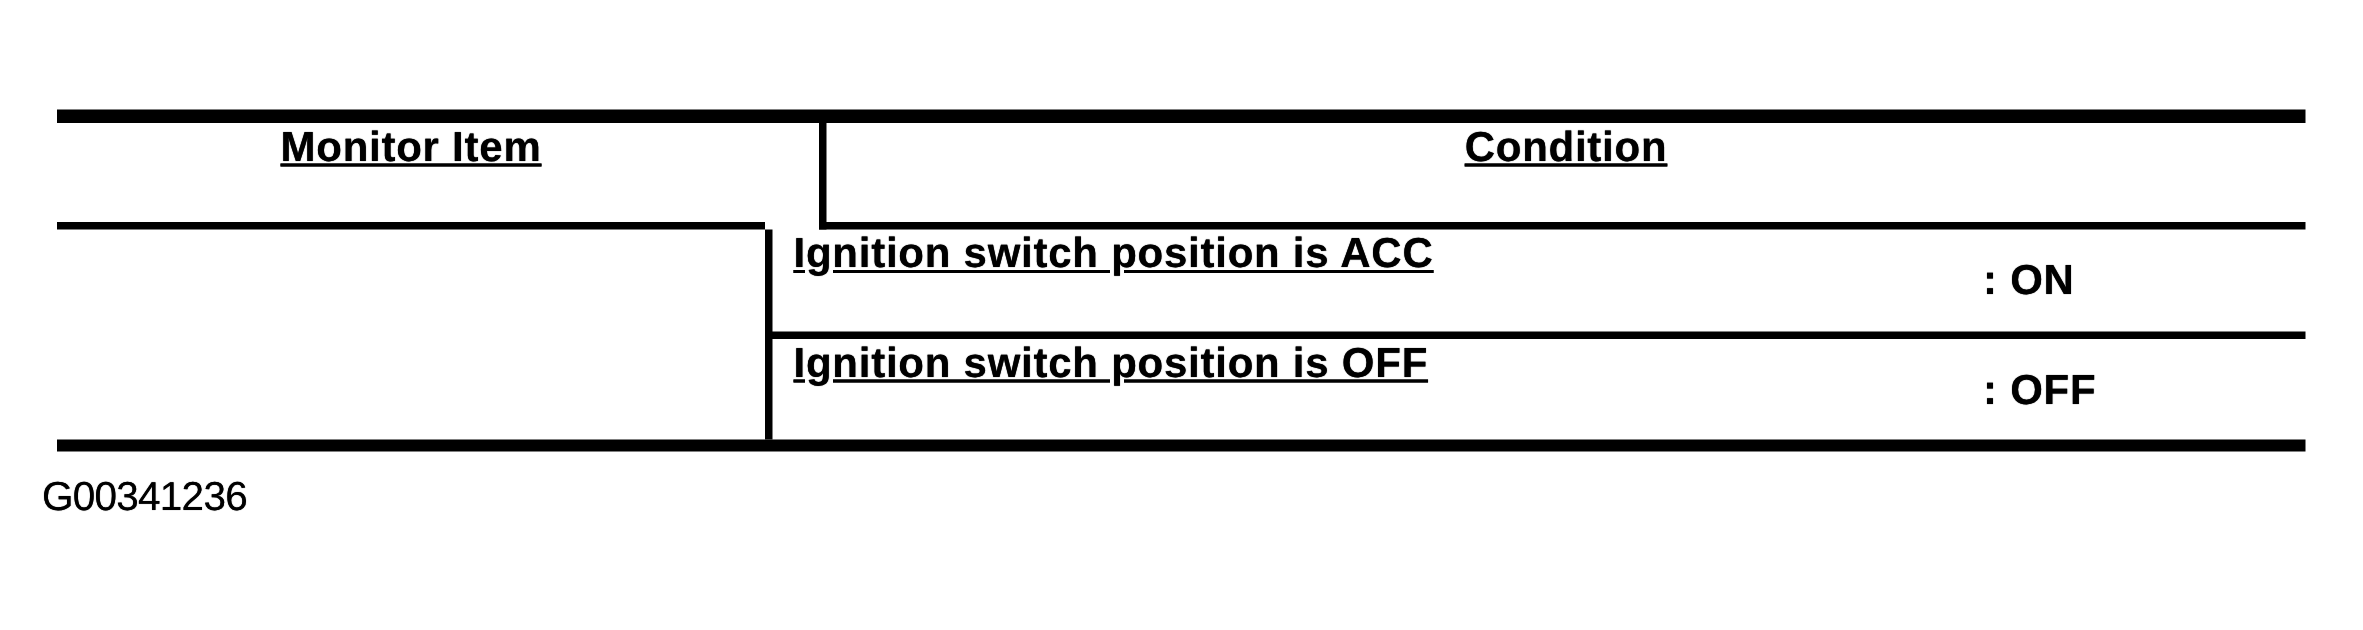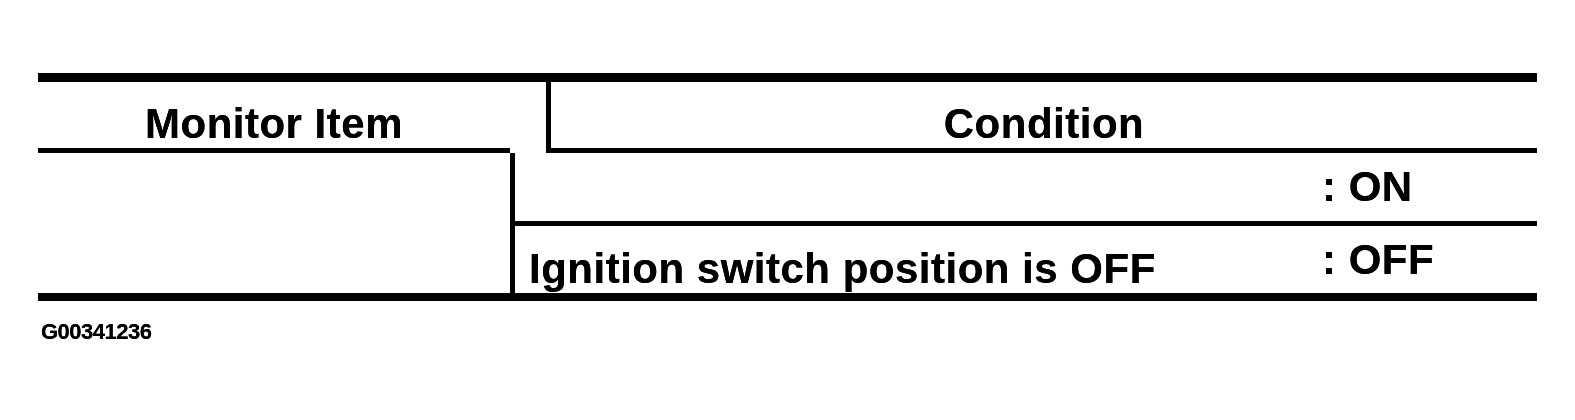--- a/index.html
+++ b/index.html
@@ -25,26 +25,27 @@
     border-bottom: 8px solid #000;
   }
   .grid {
     display: grid;
     grid-template-columns: 472px 1027px;
     grid-template-rows: 71px 73px 67px;
   }
   .cell {
     box-sizing: border-box;
     display: flex;
-    align-items: flex-end;
+    align-items: flex-start;
     font-weight: bold;
-    font-size: 42px;
+    font-size: 28px;
     letter-spacing: 0.5px;
     text-shadow: 0 0 0.6px #000; 
     white-space: nowrap;
+    text-decoration: underline;
   }
   .center { justify-content: center; }
   .hdr-left  { grid-column: 1; grid-row: 1; border-bottom: 5px solid #000; }
   .hdr-right { grid-column: 2; grid-row: 1; border-left: 5px solid #000; border-bottom: 5px solid #000; margin-left: 36px; }
   .monitor   { grid-column: 1; grid-row: 2 / 4; }
   .monitor span { position: relative; top: -7px; }
   .cond {
     position: relative;
     border-left: 5px solid #000;
     padding-left: 14px;
@@ -53,25 +54,25 @@
   .cond-2 { grid-column: 2; grid-row: 3; }
   .cond-value {
     position: absolute;
     left: 785px;
     top: 50%;
     transform: translateY(-50%);
     margin-left: 22px;
   }
   .figure-id {
     position: absolute;
-    left: 41px;
+    left: 28px;
     top: 318px;
-    font-size: 22px;
+    font-size: 27px;
     line-height: 27px;
-    font-weight: bold;
+    font-weight: normal;
     letter-spacing: -0.5px;
     text-shadow: 0 0 0.5px #000;
   }
 </style>
 </head>
 <body>
 
 <div class="page">
 
   <div class="scan-table">
@@ -80,20 +81,21 @@
       <div class="cell center hdr-left">
         <span>Monitor Item</span>
       </div>
 
       <div class="cell center hdr-right">
         <span>Condition</span>
       </div>
 
 
       <div class="cell cond cond-1">
+        <span>Ignition switch position is ACC</span>
         <span class="cond-value">: ON</span>
       </div>
 
       <div class="cell cond cond-2">
         <span>Ignition switch position is OFF</span>
         <span class="cond-value">: OFF</span>
       </div>
 
     </div>
   </div>

